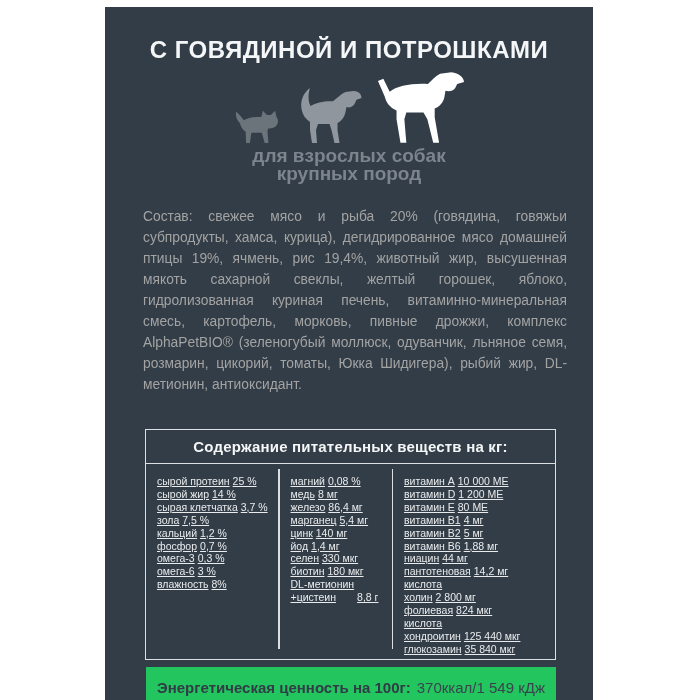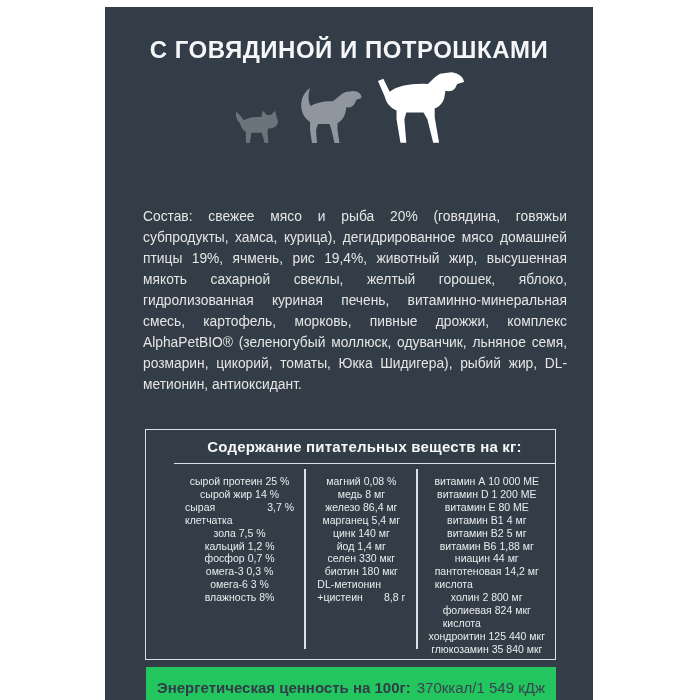--- a/index.html
+++ b/index.html
@@ -14,33 +14,33 @@
         display:flex;justify-content:center;align-items:flex-end;gap:11px;}
   .dog{display:block;}
   .dog.small{width:52px;height:38px;fill:#6b737b;}
   .dog.medium{width:70px;height:60px;fill:#8f969d;}
   .dog.large{width:90px;height:75px;fill:#ffffff;}
 
   .subtitle{position:absolute;top:140px;left:0;right:0;text-align:center;
             color:#7c848d;font-size:19px;line-height:18px;font-weight:bold;}
 
   .composition{position:absolute;top:199px;left:38px;width:424px;margin:0;
-               color:#e5e5e5;font-size:13.8px;line-height:21px;text-align:justify;}
+               color:#a3a3a3;font-size:13.8px;line-height:21px;text-align:justify;}
 
   .table{position:absolute;top:422px;left:40px;width:411px;height:231px;
-         border:1.5px solid #dde0e3;box-sizing:border-box;padding-left:28px;}
+         border:1.5px solid #dde0e3;box-sizing:border-box;}
   .t-head{height:34px;border-bottom:1.5px solid #dde0e3;box-sizing:border-box;
           display:flex;align-items:center;justify-content:center;
           color:#f4f6f7;font-size:15px;font-weight:bold;letter-spacing:.2px;}
   .t-body{display:flex;height:calc(100% - 34px);box-sizing:border-box;padding-top:11px;}
   .t-col{box-sizing:border-box;padding:0 10px 0 11px;color:#e9ebed;}
   .c1{width:132px;}  .c2{width:112px;}  .c3{flex:1;}
   .t-vdiv{width:1.5px;background:#dde0e3;margin-top:-6px;margin-bottom:10px;}
-  .t-row{display:flex;justify-content:center;align-items:flex-start;
-         font-size:10.5px;line-height:12.9px;}
+  .t-row{display:flex;justify-content:flex-start;align-items:flex-start;
+         font-size:10.5px;line-height:12.9px;text-decoration:underline;}
   .t-row .lbl{white-space:pre-line;}
   .t-row .val{white-space:nowrap;padding-left:3px;text-align:right;}
   .t-row.vbottom{align-items:flex-end;}
 
   .energy{position:absolute;left:41px;top:660px;width:410px;height:40px;background:#22c55e;
           display:flex;align-items:center;justify-content:center;font-size:15px;}
   .e-lbl{font-weight:bold;color:#313c46;}
   .e-val{color:#3a444e;margin-left:6px;}
 </style>
 </head>
@@ -56,20 +56,24 @@
         <path d="M7 17 C4 14 2 10 3 5 C6 7 9 11 11 14 C15 11.5 21 10.5 27 10.5 L29.5 10.5 L31 4 L35.5 8.5 L39.5 8.5 L44 4 L45.5 10.5 C47.5 13 47.5 17 45.5 19.5 C43.5 21.8 40 23 36.5 22.6 L36 26 L37 38 L33 38 L30 27 L19 27 L17.5 38 L13.5 38 L13 26 C10 24 8 21 7 17 Z"></path>
       </svg>
       <svg class="dog medium" viewBox="0 0 70 60" aria-hidden="true">
         <path d="M7 26 C4.5 17 8 8 15 3 C13 9 13 16 15.5 21 C21 17.5 30 15.8 38 16.3 C42 13 46 9 50.5 7 L58.5 6 C63.5 6 66.5 9 66.5 13 L61.5 14.8 L59.5 19 C57.5 22 54.5 23 51.5 22 L50.5 27 C49.5 32 46.5 36 42.5 38 L42.5 45 L44.5 58 L39.5 58 L36.5 45 L34.5 39 L23 39 L21 45 L22 58 L17 58 L15 45 L15 37 C10.5 34 8 30 7 26 Z"></path>
       </svg>
       <svg class="dog large" viewBox="0 0 92 76" aria-hidden="true">
         <path d="M9 27 L2 11 L7.5 8.5 L14 22 C21 16 37 13 53 14 C57 10.5 61 5.5 65.5 3.5 L77 2 C85 3 89.5 7 90 12 L83 14 L81 18 C79 21 75 22 71 21 L70 27 C69 33 65 37 60 39 L60 48 L64.5 74 L58.5 74 L52.5 50 L48.5 43 L31 43 L29 50 L31 74 L25 74 L21 50 L21 41 C14 38 10.5 33 9 27 Z"></path>
       </svg>
     </div>
 
+    <div class="subtitle">
+      <div>для взрослых собак</div>
+      <div>крупных пород</div>
+    </div>
 
     <p class="composition">Состав:  свежее мясо и рыба 20% (говядина, говяжьи субпродукты, хамса, курица), дегидрированное мясо домашней птицы 19%, ячмень, рис 19,4%, животный жир, высушенная мякоть сахарной свеклы, желтый горошек, яблоко, гидролизованная куриная печень, витаминно-минеральная смесь, картофель, морковь, пивные дрожжи, комплекс AlphaPetBIO® (зеленогубый моллюск, одуванчик, льняное семя, розмарин, цикорий, томаты, Юкка Шидигера), рыбий жир, DL-метионин, антиоксидант.</p>
 
     <div class="table">
       <div class="t-head">Содержание питательных веществ на кг:</div>
       <div class="t-body">
 
         <div class="t-col c1">
           <div class="t-row">
               <span class="lbl">сырой протеин</span>

